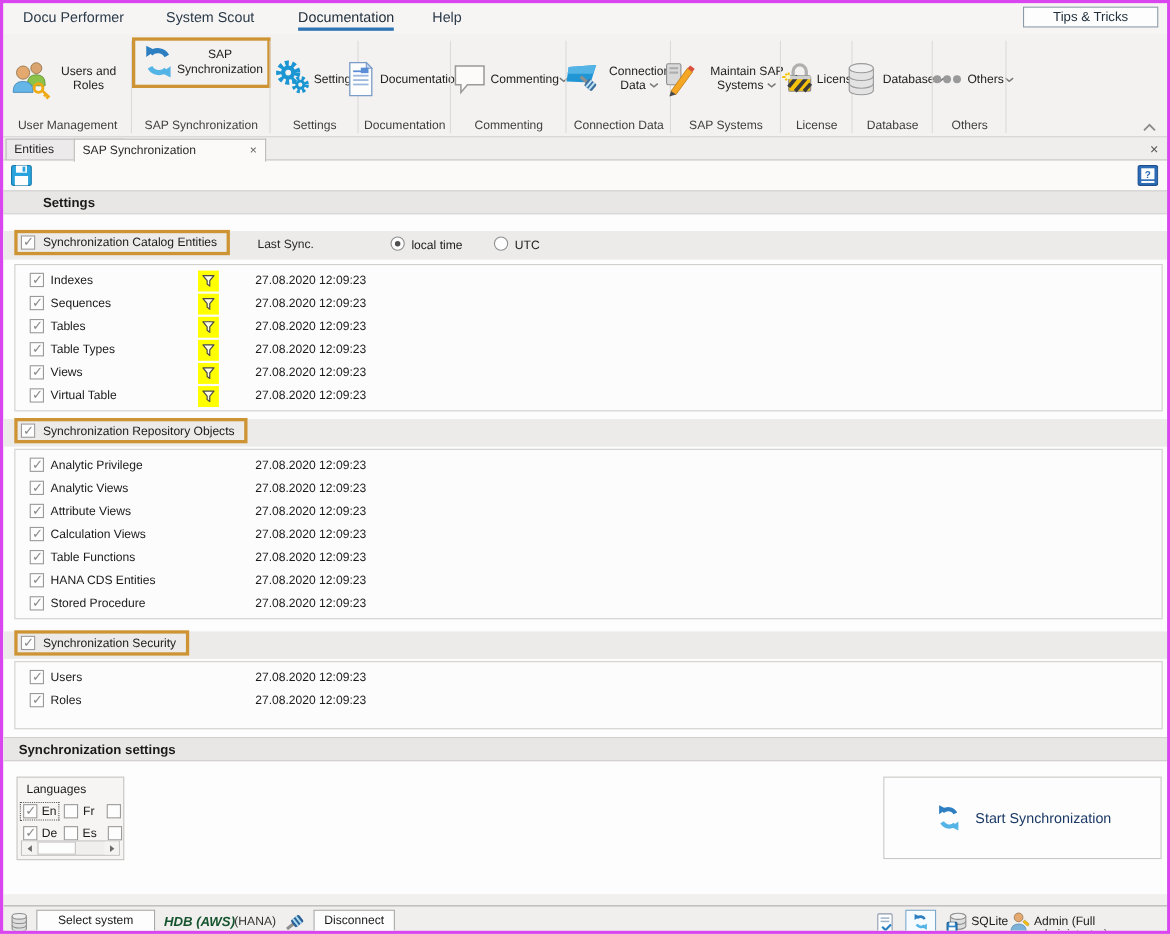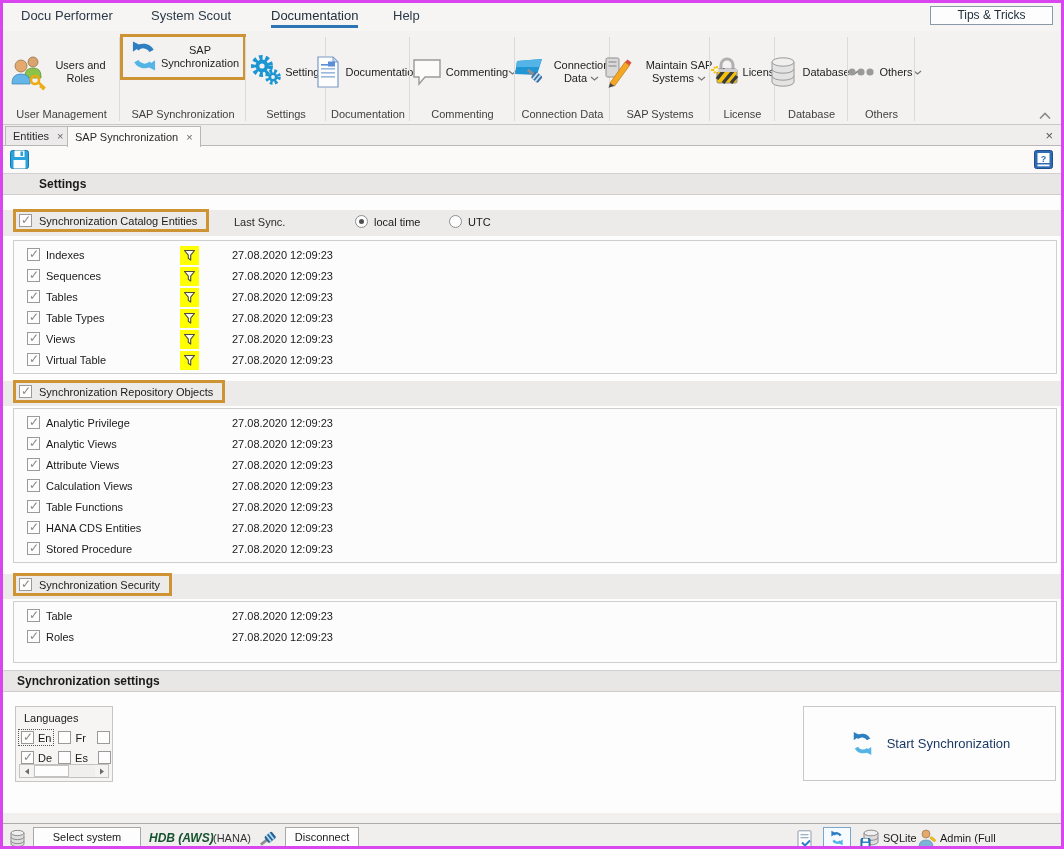--- a/index.html
+++ b/index.html
@@ -27,21 +27,21 @@
   .rbtn.hl { border:3px solid #ce9433; margin-top:3px; padding:1px 4px 3px 4px; flex:0 0 auto; }
   .chev { display:block; margin:1px auto 0 auto; }
   .chev-inline { display:inline-block; margin-left:3px; vertical-align:1px; }
   .glabel { height:16px; font-size:11px; color:#3f3f3f; line-height:13px; }
   #ribbon-collapse { position:absolute; right:10px; bottom:4px; cursor:pointer; }
 
   
   #tabstrip { position:absolute; top:122px; left:0; right:0; height:21px; background:#f0eeed;
               border-bottom:1px solid #b9b8b7; }
   .tab { position:absolute; top:1px; height:20px; display:flex; align-items:center; padding:0 7px;
-         font-size:11px; color:#2a2a2a; background:#eceaea; border:1px solid #b9b8b7; cursor:pointer; }
+         font-size:11px; color:#2a2a2a; background:#eceaea; border:1px solid #b9b8b7; cursor:pointer;gap:41px; }
   .tab .tclose { margin-left:8px; color:#666; font-size:11px; cursor:pointer; }
   .tab.active { background:#fbfaf9; height:21px; border-bottom:none; z-index:2; }
   #tabstrip-close { position:absolute; right:8px; top:4px; color:#555; font-size:13px; cursor:pointer; line-height:13px; }
 
   
   #toolbar { position:absolute; top:143px; left:0; right:0; height:27px; background:#fbfaf9; }
   #save-btn { position:absolute; left:7px; top:4px; width:19px; height:19px; cursor:pointer; }
   #help-btn { position:absolute; right:8px; top:4px; width:19px; height:19px; cursor:pointer; }
 
   
@@ -497,21 +497,21 @@
           <span class="mark">✓</span>
         </span>
       <span class="hl-label">Synchronization Security</span>
     </div>
 
     <div class="rows-box" style="top:406px; height:62px">
       <div class="row">
           <span class="cb on">
             <span class="mark">✓</span>
           </span>
-          <span class="row-label">Table</span>
+          <span class="row-label">Users</span>
           <span class="ts">27.08.2020 12:09:23</span>
         </div>
         <div class="row">
           <span class="cb on">
             <span class="mark">✓</span>
           </span>
           <span class="row-label">Roles</span>
           <span class="ts">27.08.2020 12:09:23</span>
         </div>
     </div>

